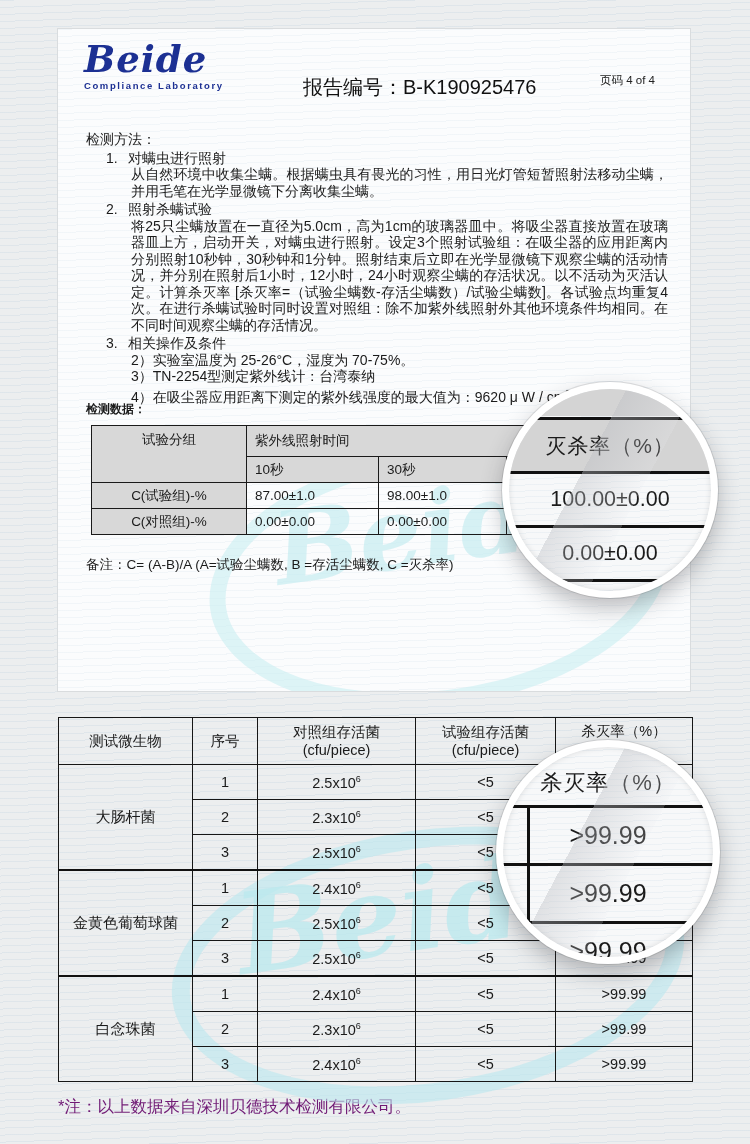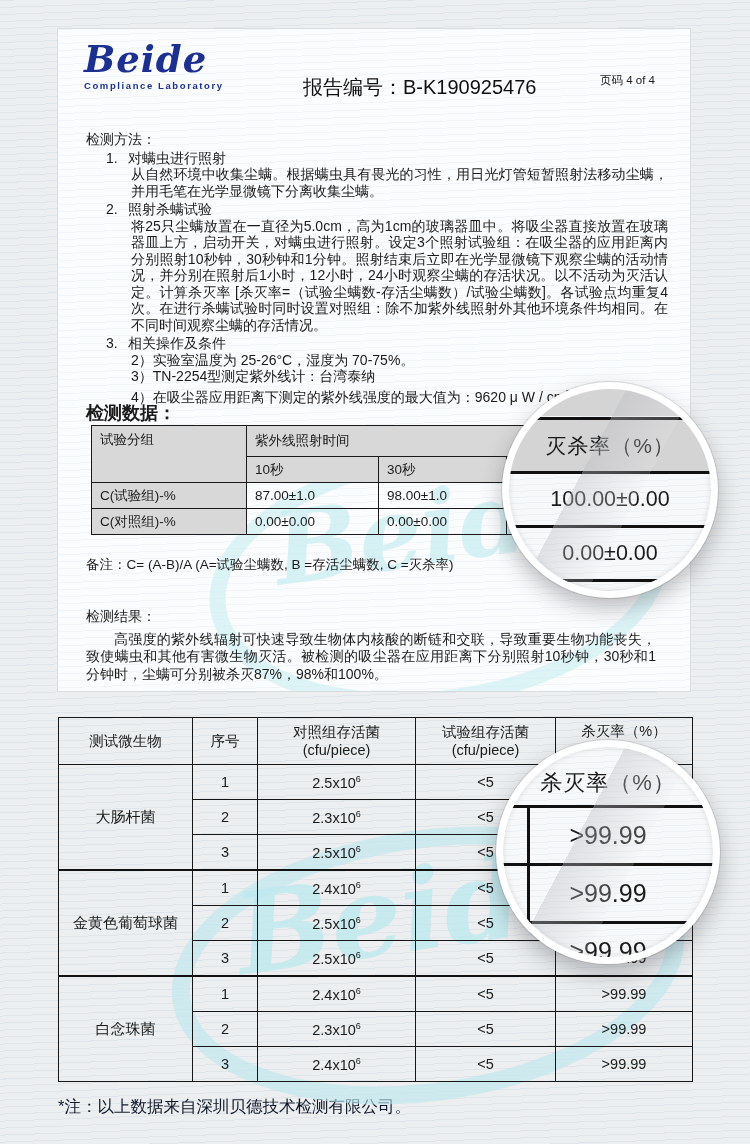--- a/index.html
+++ b/index.html
@@ -37,29 +37,29 @@
   .method{position:absolute;left:28px;top:102px;width:582px;font-size:14px;line-height:16.5px;}
   .sec-title{font-weight:normal;}
   .m-item{margin-top:2px;}
   .m-head{padding-left:20px;}
   .m-num{display:inline-block;width:22px;}
   .m-body{padding-left:45px;width:537px;text-align:justify;}
   .m-sub{padding-left:45px;}
   sup{font-size:9px;}
 
   
-  .data-title{position:absolute;left:28px;top:372px;font-size:18px;font-weight:bold;}
+  .data-title{position:absolute;left:28px;top:372px;font-size:12px;font-weight:bold;}
   table{border-collapse:collapse;}
   .t1{position:absolute;left:33px;top:396px;width:570px;table-layout:fixed;z-index:3;}
   .t1 td{
     border:1.5px solid #1a1a1a;font-size:13.5px;padding:0 8px;height:25px;
     background:transparent;text-align:left;
   }
   .t1 .gray{background:#d8d8d8;}
-  .t1 .lab{text-align:left;}
+  .t1 .lab{text-align:center;}
   .t1 tr.r1 td{height:30px;}
 
   .remark{position:absolute;left:28px;top:527px;font-size:13.5px;z-index:3;}
 
   .result{position:absolute;left:28px;top:579px;width:570px;font-size:14px;line-height:17.5px;z-index:3;}
   .result .body{text-indent:2em;text-align:justify;margin-top:5px;}
 
   
   .wm-ellipse{position:absolute;border-radius:50%;pointer-events:none;}
   .wm-text{
@@ -75,21 +75,21 @@
   .t2{position:absolute;left:58px;top:717px;width:634px;table-layout:fixed;z-index:2;}
   .t2 th,.t2 td{
     border:1.5px solid #161616;background:transparent;font-weight:normal;
     text-align:center;font-size:14.5px;padding:0 4px;
   }
   .t2 thead th{height:42px;line-height:18px;}
   .t2 td{height:34px;}
   .t2 .grp{border-top:2.5px solid #111;}
   .t2 .name{font-size:15px;}
 
-  .footnote{position:absolute;left:58px;top:1096px;font-size:16.5px;color:#0f172a;}
+  .footnote{position:absolute;left:58px;top:1096px;font-size:16.5px;color:#701a75;}
 
   
   .lens{
     position:absolute;border-radius:50%;z-index:50;
     border:7px solid #ffffff;
     box-shadow:0 0 0 1px rgba(0,0,0,.10), 0 10px 22px rgba(40,40,45,.30), inset 0 0 6px rgba(0,0,0,.12);
     background:
       repeating-linear-gradient(178deg, rgba(175,200,218,.15) 0 1px, rgba(0,0,0,0) 1px 6px),
       #f7f8f9;
     overflow:hidden;
@@ -178,24 +178,20 @@
         <td class="gray lab">C(对照组)-%</td>
         <td>0.00±0.00</td>
         <td>0.00±0.00</td>
         <td>0.00±0.00</td>
       </tr>
     </tbody>
       </table>
 
     <div class="remark">备注：C= (A-B)/A  (A=试验尘螨数, B =存活尘螨数, C =灭杀率)</div>
 
-    <div class="result">
-      <div class="sec-title">检测结果：</div>
-      <div class="body">高强度的紫外线辐射可快速导致生物体内核酸的断链和交联，导致重要生物功能丧失，致使螨虫和其他有害微生物灭活。被检测的吸尘器在应用距离下分别照射10秒钟，30秒和1分钟时，尘螨可分别被杀灭87%，98%和100%。</div>
-    </div>
   </div>
 
   <div class="wm-ellipse wm2-e"></div>
   <div class="wm-text wm2-t">Beide</div>
 
   <table class="t2">
     <colgroup>
         <col style="width:134px">
         <col style="width:65px">
         <col style="width:158px">

